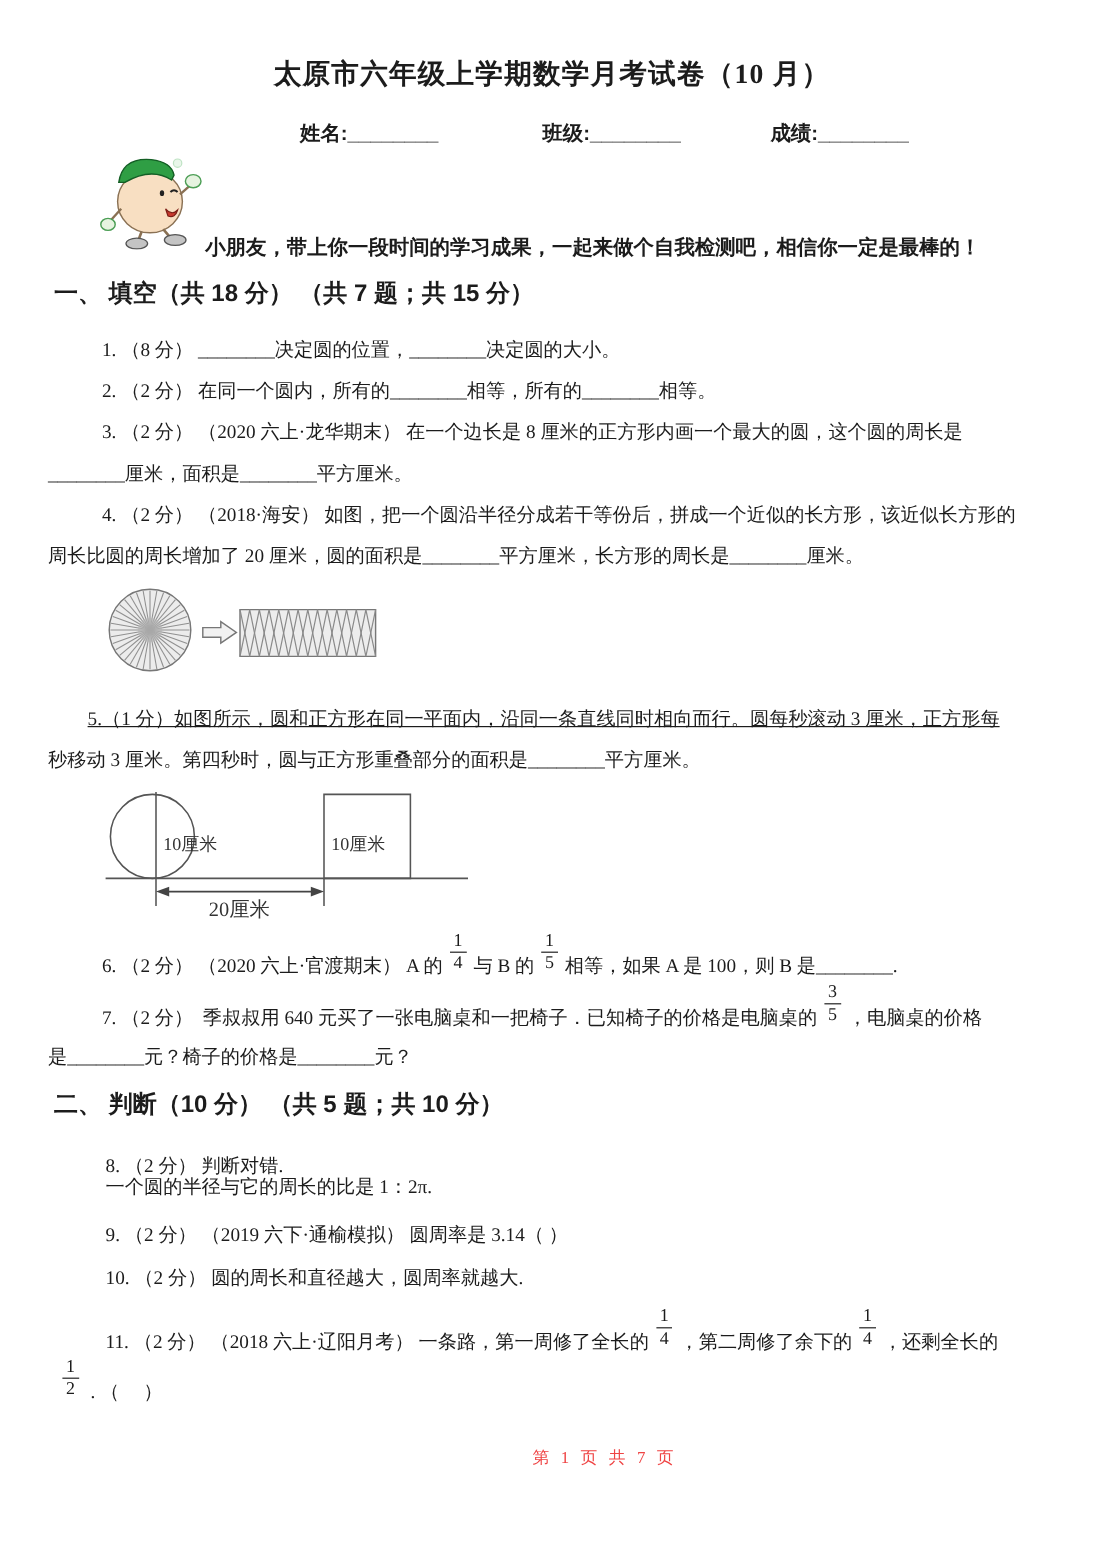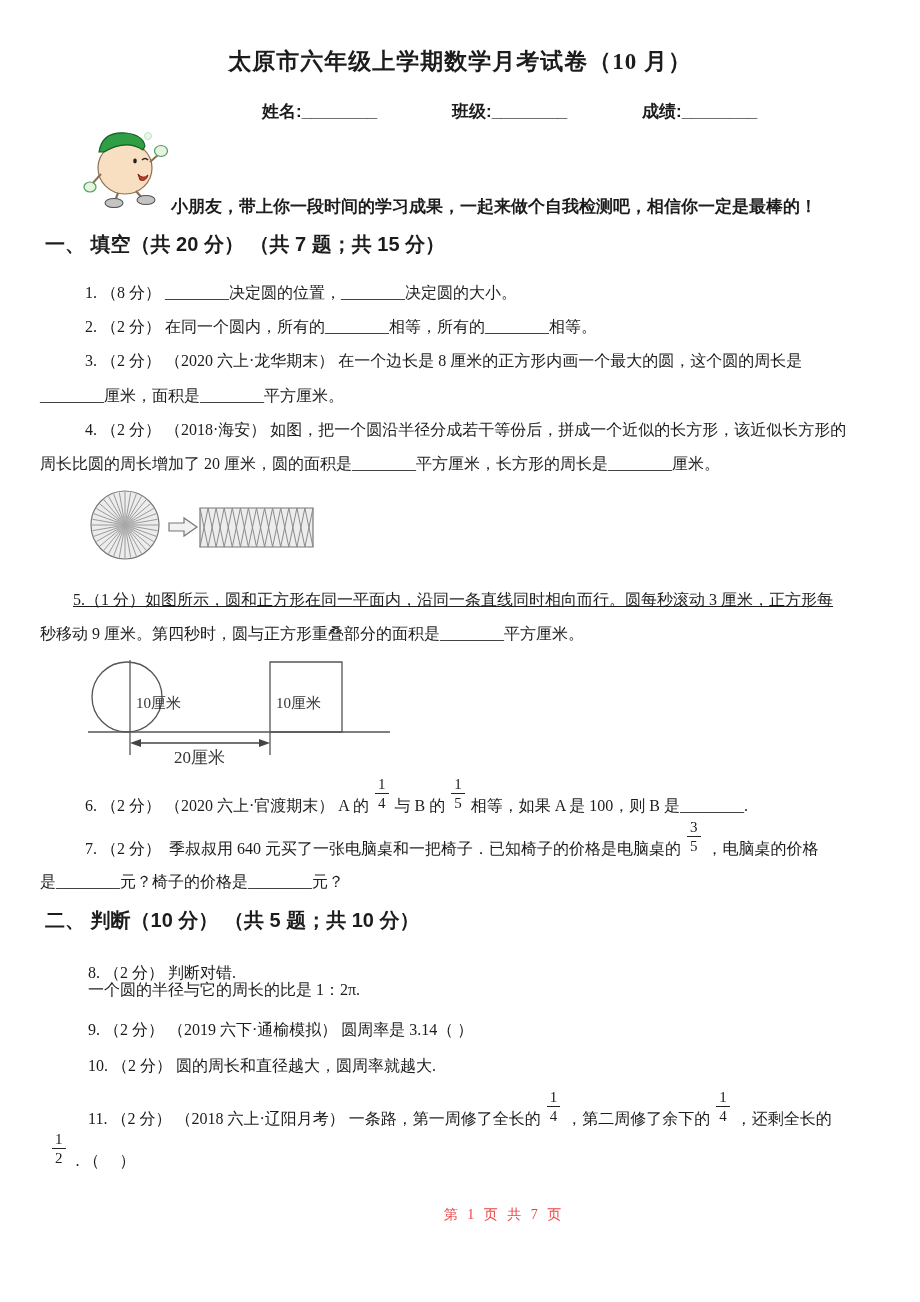--- a/index.html
+++ b/index.html
@@ -29,21 +29,21 @@
   .fig text{font-family:"Liberation Serif","DejaVu Serif",serif;font-size:15px;fill:#333;}
   .footer{left:0;top:1206px;width:920px;text-align:center;font-size:14px;letter-spacing:3px;color:#ef4444;padding-left:44px;}
 </style>
 </head>
 <body>
 
 <div class="page">
 
   <div class="abs title">太原市六年级上学期数学月考试卷（10 月）</div>
 
-  <div class="abs field" style="left:262px;">姓名:________</div>
+  <div class="abs field" style="left:250px;">姓名:________</div>
   <div class="abs field" style="left:452px;">班级:________</div>
   <div class="abs field" style="left:642px;">成绩:________</div>
 
   <svg class="fig" style="left:82px;top:122px;" width="88" height="86" viewBox="0 0 88 86">
     <ellipse cx="43" cy="46" rx="27" ry="26" fill="#f8dfc2" stroke="#8a7154" stroke-width="1.2"></ellipse>
     <path d="M17,30 Q20,9 44,11 Q61,13 63,24 L61,28 Q44,17 22,30 Z" fill="#2f9e44" stroke="#135e24" stroke-width="1.2"></path>
     <circle cx="66" cy="14" r="3.5" fill="#e9f6ea" stroke="#bfe3c4"></circle>
     <ellipse cx="53" cy="39" rx="1.8" ry="2.4" fill="#222"></ellipse>
     <path d="M60,38 q3,-3 6,0" fill="none" stroke="#222" stroke-width="1.6"></path>
     <path d="M56,52 q5,6 10,1 q-2,7 -8,5 Z" fill="#c83a2e" stroke="#7c1f18" stroke-width="1"></path>
@@ -52,21 +52,21 @@
     <path d="M68,40 L77,32" stroke="#8a7154" stroke-width="2" fill="none"></path>
     <ellipse cx="79" cy="29" rx="6.5" ry="5.5" fill="#e6f3e0" stroke="#4c9e55" stroke-width="1.2"></ellipse>
     <path d="M36,71 L33,79" stroke="#8a7154" stroke-width="2.2" fill="none"></path>
     <path d="M54,69 L60,76" stroke="#8a7154" stroke-width="2.2" fill="none"></path>
     <ellipse cx="32" cy="81" rx="9" ry="4.5" fill="#c4c4c4" stroke="#555" stroke-width="1.1"></ellipse>
     <ellipse cx="64" cy="78" rx="9" ry="4.5" fill="#c4c4c4" stroke="#555" stroke-width="1.1"></ellipse>
   </svg>
 
   <div class="abs motivation">小朋友，带上你一段时间的学习成果，一起来做个自我检测吧，相信你一定是最棒的！</div>
 
-  <div class="abs sec-heading" style="left:45px;top:231px;">一、 填空（共 20 分） （共 7 题；共 15 分）</div>
+  <div class="abs sec-heading" style="left:45px;top:231px;">一、 填空（共 18 分） （共 7 题；共 15 分）</div>
 
   <div class="abs line" style="left:85px;top:283px;">1. （8 分） ________决定圆的位置，________决定圆的大小。</div>
   <div class="abs line" style="left:85px;top:317px;">2. （2 分） 在同一个圆内，所有的________相等，所有的________相等。</div>
   <div class="abs line" style="left:85px;top:351px;">3. （2 分） （2020 六上·龙华期末） 在一个边长是 8 厘米的正方形内画一个最大的圆，这个圆的周长是</div>
   <div class="abs line" style="left:40px;top:386px;">________厘米，面积是________平方厘米。</div>
   <div class="abs line" style="left:85px;top:420px;">4. （2 分） （2018·海安） 如图，把一个圆沿半径分成若干等份后，拼成一个近似的长方形，该近似长方形的</div>
   <div class="abs line" style="left:40px;top:454px;">周长比圆的周长增加了 20 厘米，圆的面积是________平方厘米，长方形的周长是________厘米。</div>
 
   <svg class="fig" style="left:85px;top:487px;" width="235" height="95" viewBox="0 0 235 95">
     <circle cx="40" cy="38" r="34" fill="#ececec" stroke="#777" stroke-width="1.2"></circle>
@@ -109,21 +109,21 @@
         <line x1="40" y1="38" x2="72.5" y2="32.3"></line>
       </g>
     <circle cx="40" cy="38" r="10" fill="#b5b5b5" opacity="0.65"></circle>
     <path d="M84,36 h15 v-5 l13,9 -13,9 v-5 h-15 z" fill="#f2f2f2" stroke="#777" stroke-width="1.2"></path>
     <rect x="115" y="21" width="113" height="39" fill="#ededed" stroke="#777" stroke-width="1.2"></rect>
     <path d="M115,21 L123.1,60 L131.1,21 L139.2,60 L147.3,21 L155.4,60 L163.4,21 L171.5,60 L179.6,21 L187.6,60 L195.7,21 L203.8,60 L211.9,21 L219.9,60 L228.0,21" fill="none" stroke="#8a8a8a" stroke-width="1"></path>
     <path d="M115,60 L123.1,21 L131.1,60 L139.2,21 L147.3,60 L155.4,21 L163.4,60 L171.5,21 L179.6,60 L187.6,21 L195.7,60 L203.8,21 L211.9,60 L219.9,21 L228.0,60" fill="none" stroke="#8a8a8a" stroke-width="1"></path>
   </svg>
 
   <div class="abs line" style="left:73px;top:590px;text-decoration:underline;">5.（1 分）如图所示，圆和正方形在同一平面内，沿同一条直线同时相向而行。圆每秒滚动 3 厘米，正方形每</div>
-  <div class="abs line" style="left:40px;top:624px;">秒移动 9 厘米。第四秒时，圆与正方形重叠部分的面积是________平方厘米。</div>
+  <div class="abs line" style="left:40px;top:624px;">秒移动 3 厘米。第四秒时，圆与正方形重叠部分的面积是________平方厘米。</div>
 
   <svg class="fig" style="left:78px;top:655px;" width="320" height="120" viewBox="0 0 320 120">
     <line x1="10" y1="77" x2="312" y2="77" stroke="#555" stroke-width="1.3"></line>
     <circle cx="49" cy="42" r="35" fill="none" stroke="#555" stroke-width="1.3"></circle>
     <line x1="52" y1="5" x2="52" y2="100" stroke="#555" stroke-width="1.3"></line>
     <text x="58" y="53">10厘米</text>
     <rect x="192" y="7" width="72" height="70" fill="none" stroke="#555" stroke-width="1.3"></rect>
     <line x1="192" y1="77" x2="192" y2="100" stroke="#555" stroke-width="1.3"></line>
     <text x="198" y="53">10厘米</text>
     <line x1="56" y1="88" x2="188" y2="88" stroke="#444" stroke-width="1.3"></line>

